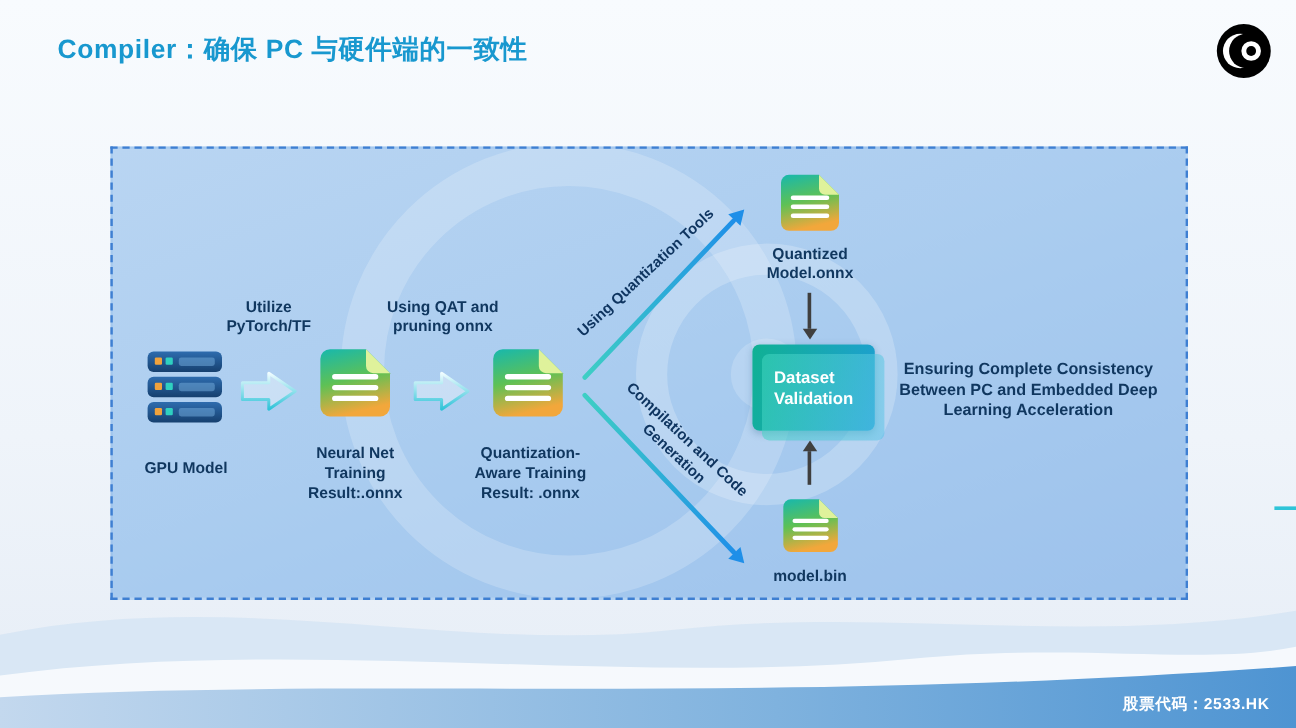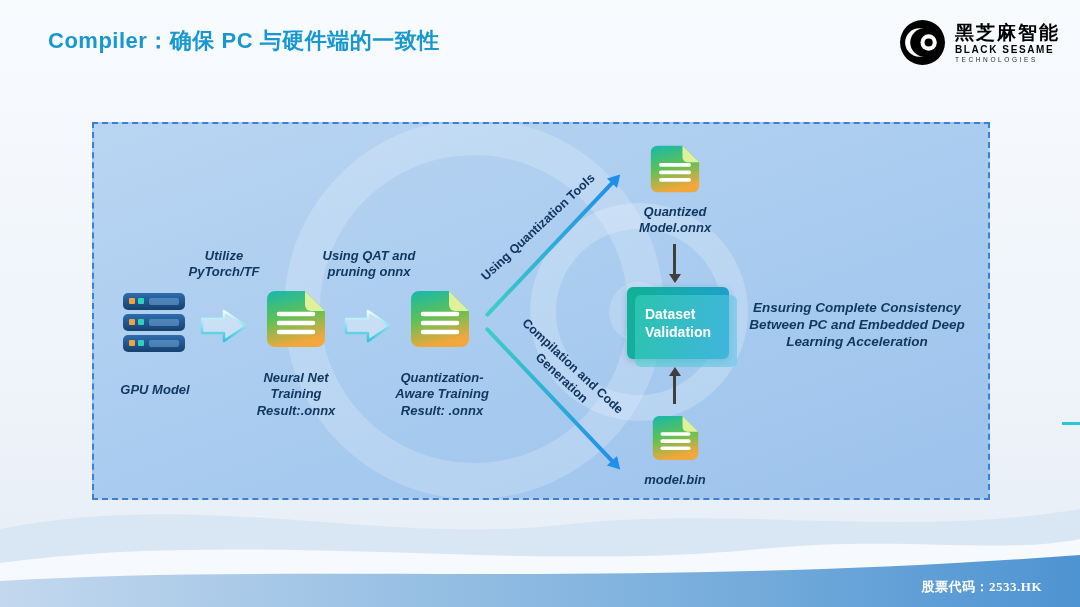--- a/index.html
+++ b/index.html
@@ -28,21 +28,21 @@
     position:absolute; left:92px; top:122px; width:898px; height:378px;
     border:2px dashed #3e7fd2;
     background:linear-gradient(160deg,#b9d5f2 0%,#a8cbef 55%,#9dc2ec 100%);
     overflow:hidden;
   }
   .watermark { position:absolute; left:0; top:0; width:898px; height:378px; pointer-events:none; }
 
   .abs { position:absolute; }
   .lbl {
     position:absolute; text-align:center; font-weight:bold;
-    color:#10375f; font-size:13px; line-height:1.25; white-space:pre-line;font-style:italic;
+    color:#10375f; font-size:13px; line-height:1.25; white-space:pre-line;
   }
 
   
   .server-icon { left:28px; top:168px; width:64px; height:62px; }
   .gpu-label   { left:6px;  top:258px; width:110px; }
 
   
   .hollow-arrow { width:48px; height:36px; }
   .harrow1 { left:106px; top:184px; }
   .harrow2 { left:250px; top:184px; }
@@ -103,22 +103,22 @@
     background:linear-gradient(105deg,rgba(64,214,190,.55),rgba(94,196,233,.55));
   }
   .dataset-label { color:#fff; font-weight:bold; font-size:14px; text-align:left; line-height:1.3; white-space:pre-line; }
 
   
   .consistency { left:646px; top:176px; width:234px; font-size:13.5px; }
 
   
   .waves { position:absolute; left:0; bottom:0; width:1080px; height:140px; }
   .stock-code {
-    position:absolute; right:38px; bottom:11px;
-    color:#fff; font-weight:bold; font-size:13px; letter-spacing:.5px;font-family:Liberation Serif, serif;
+    position:absolute; right:22px; bottom:11px;
+    color:#fff; font-weight:bold; font-size:13px; letter-spacing:.5px;
   }
   .accent-line { position:absolute; right:0; top:422px; width:18px; height:3px; background:#2ec4d8; }
 </style>
 </head>
 <body>
 
 <div class="slide">
 
   <svg width="0" height="0" style="position:absolute" aria-hidden="true">
     <defs>
@@ -146,25 +146,20 @@
   <div class="title">Compiler：确保 PC 与硬件端的一致性</div>
 
   <div class="logo">
     <svg viewBox="0 0 46 46">
       <circle cx="23" cy="23" r="22" fill="#000"></circle>
       <circle cx="20" cy="23" r="14" fill="#fff"></circle>
       <circle cx="25" cy="23" r="14" fill="#000"></circle>
       <circle cx="29" cy="23" r="8" fill="#fff"></circle>
       <circle cx="29" cy="23" r="4" fill="#000"></circle>
     </svg>
-    <div class="logo-texts">
-      <span class="logo-cn">黑芝麻智能</span>
-      <span class="logo-en">BLACK SESAME</span>
-      <span class="logo-sub">TECHNOLOGIES</span>
-    </div>
   </div>
 
   <div class="diagram">
 
     <svg class="watermark">
       <circle cx="380" cy="185" r="172" fill="none" stroke="rgba(255,255,255,0.20)" stroke-width="36"></circle>
       <circle cx="545" cy="188" r="96" fill="none" stroke="rgba(255,255,255,0.22)" stroke-width="26"></circle>
       <circle cx="545" cy="188" r="30" fill="rgba(255,255,255,0.18)"></circle>
     </svg>
 

